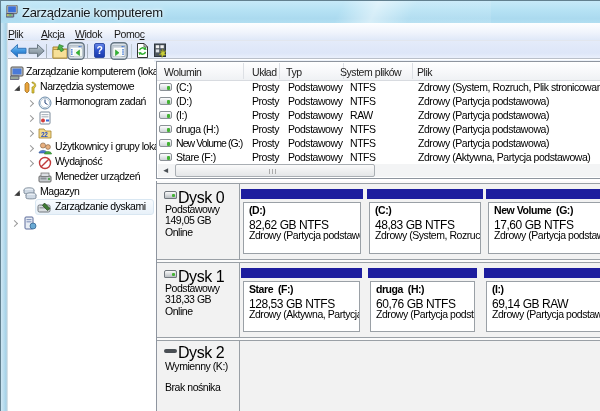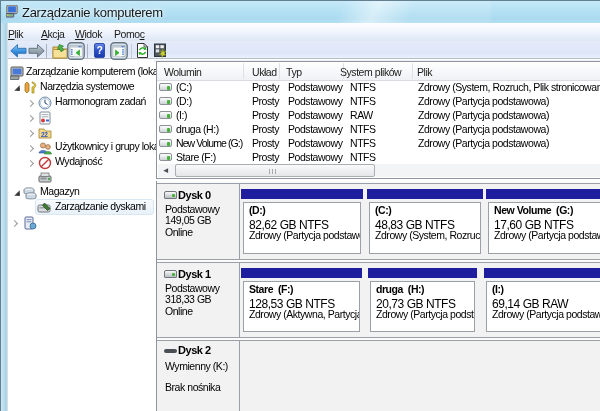--- a/index.html
+++ b/index.html
@@ -39,21 +39,21 @@
 #hsb{left:158px;top:164px;width:442px;height:13px;background:#f3f4f5}
 #hsb .larr{position:absolute;left:0;top:0;width:15px;height:13px;text-align:center;line-height:13px;font-size:8px;color:#4a4f54}
 #hsb .thumb{position:absolute;left:17px;top:0px;width:200px;height:13px;background:linear-gradient(180deg,#fafafa,#e4e6e8);border:1px solid #a9aeb3;border-radius:2px}
 #hsb .grip{position:absolute;left:93px;top:4px;width:8px;height:5px;
  background:linear-gradient(90deg,#aaa 0,#aaa 1px,transparent 1px,transparent 3px,#aaa 3px,#aaa 4px,transparent 4px,transparent 6px,#aaa 6px,#aaa 7px,transparent 7px)}
 #panebot{left:156px;top:178px;width:444px;height:1px;background:#8e959f}
 
 #diskpane{left:156px;top:181px;width:444px;height:230px;background:#fbfbfb;border-left:1px solid #8e959f}
 .band{position:absolute;left:157px;width:443px;background:#f2f2f2;border-top:1px solid #9aa0a6;border-bottom:1px solid #9aa0a6}
 .ldiv{position:absolute;left:82px;top:0;width:1px;height:100%;background:#9aa0a6}
-.dlabel-b{position:absolute;left:178px;font-weight:bold;font-size:11px}
+.dlabel-b{position:absolute;left:178px;font-weight:normal;font-size:16px}
 .dlabel{position:absolute;left:165px;font-size:10.5px}
 .dicon{position:absolute;left:164px;width:13px;height:8px;border:1px solid #70767c;border-radius:2px 2px 1px 1px;background:linear-gradient(180deg,#f8f8f8,#b9bec2)}
 .dicon::after{content:"";position:absolute;right:1px;top:1.5px;width:3px;height:3.5px;background:#44b234;border-radius:1px}
 .strip{position:absolute;height:10px;background:#1d1d9e}
 .pbox{position:absolute;background:#fff;border:1px solid #9aa0a6}
 .pbox .nm{position:absolute;left:5px;top:1px;font-weight:bold;font-size:10.5px;white-space:nowrap}
 .pbox .l2{position:absolute;left:5px;top:15px;font-size:12px;white-space:nowrap}
 .pbox .l3{position:absolute;left:5px;top:26px;font-size:10.5px;white-space:nowrap}
 </style></head>
 <body>
@@ -223,20 +223,21 @@
    <path d="M3.2 10.8 L10.8 3.2" stroke="#c03a3a" stroke-width="1.4"></path>
  </svg>
  <div class="trow" style="left:55px;top:154px">Wydajność</div>
 
  <svg class="ticon" style="left:38px;top:171px" viewBox="0 0 14 14">
    <rect x="1" y="5" width="12" height="6" rx="1" fill="#c8ccd0" stroke="#666"></rect>
    <rect x="3" y="2" width="8" height="3.5" fill="#dde0e4" stroke="#666" stroke-width="0.7"></rect>
    <rect x="2.5" y="6.5" width="6" height="2" fill="#8a9096"></rect>
    <circle cx="11" cy="8" r="1.2" fill="#50a050"></circle>
  </svg>
+ <div class="trow" style="left:55px;top:169px">Menedżer urządzeń</div>
 
  <svg class="ticon" style="left:23px;top:186px" viewBox="0 0 14 14">
    <ellipse cx="6" cy="4" rx="5" ry="2.2" fill="#e8eef4" stroke="#6a7a8a" stroke-width="0.8"></ellipse>
    <path d="M1 4 L1 7 C1 8.2 11 8.2 11 7 L11 4" fill="#cfd9e4" stroke="#6a7a8a" stroke-width="0.8"></path>
    <ellipse cx="8" cy="9" rx="5" ry="2.2" fill="#e8eef4" stroke="#6a7a8a" stroke-width="0.8"></ellipse>
    <path d="M3 9 L3 12 C3 13.2 13 13.2 13 12 L13 9" fill="#cfd9e4" stroke="#6a7a8a" stroke-width="0.8"></path>
  </svg>
  <div class="trow" style="left:40px;top:184px">Magazyn</div>
 
  <svg class="ticon" style="left:37px;top:201px" viewBox="0 0 14 14">
@@ -304,20 +305,21 @@
     <div class="lrow" style="left:288px;top:136px">Podstawowy</div>
     <div class="lrow" style="left:350px;top:136px">NTFS</div>
     <div class="lrow" style="left:418px;top:136px;width:182px;overflow:hidden">Zdrowy (Partycja podstawowa)</div>
     <div class="vicon" style="left:159px;top:153px">
       <i></i>
     </div>
     <div class="lrow" style="left:176px;top:150px;width:69px;overflow:hidden">Stare (F:)</div>
     <div class="lrow" style="left:252px;top:150px">Prosty</div>
     <div class="lrow" style="left:288px;top:150px">Podstawowy</div>
     <div class="lrow" style="left:350px;top:150px">NTFS</div>
+    <div class="lrow" style="left:418px;top:150px;width:182px;overflow:hidden">Zdrowy (Aktywna, Partycja podstawowa)</div>
     <div class="abs" id="hsb">
       <div class="larr">◄</div>
       <div class="thumb">
         <div class="grip"></div>
       </div>
     </div>
     <div class="abs" id="panebot"></div>
     <div class="abs" id="diskpane"></div>
     <div class="band" style="top:183px;height:77px">
       <div class="ldiv"></div>
@@ -362,21 +364,21 @@
     </div>
     <div class="strip" style="left:241px;top:268px;width:121px"></div>
     <div class="pbox" style="left:243px;top:281px;width:117px;height:51px;overflow:hidden">
       <div class="nm">Stare&nbsp; (F:)</div>
       <div class="l2">128,53 GB NTFS</div>
       <div class="l3">Zdrowy (Aktywna, Partycja po</div>
     </div>
     <div class="strip" style="left:368px;top:268px;width:109px"></div>
     <div class="pbox" style="left:370px;top:281px;width:105px;height:51px;overflow:hidden">
       <div class="nm">druga&nbsp; (H:)</div>
-      <div class="l2">20,73 GB NTFS</div>
+      <div class="l2">60,76 GB NTFS</div>
       <div class="l3">Zdrowy (Partycja podstawowa)</div>
     </div>
     <div class="strip" style="left:484px;top:268px;width:120px"></div>
     <div class="pbox" style="left:486px;top:281px;width:116px;height:51px;overflow:hidden">
       <div class="nm">(I:)</div>
       <div class="l2">69,14 GB RAW</div>
       <div class="l3">Zdrowy (Partycja podstawowa)</div>
     </div>
   </div>
 

